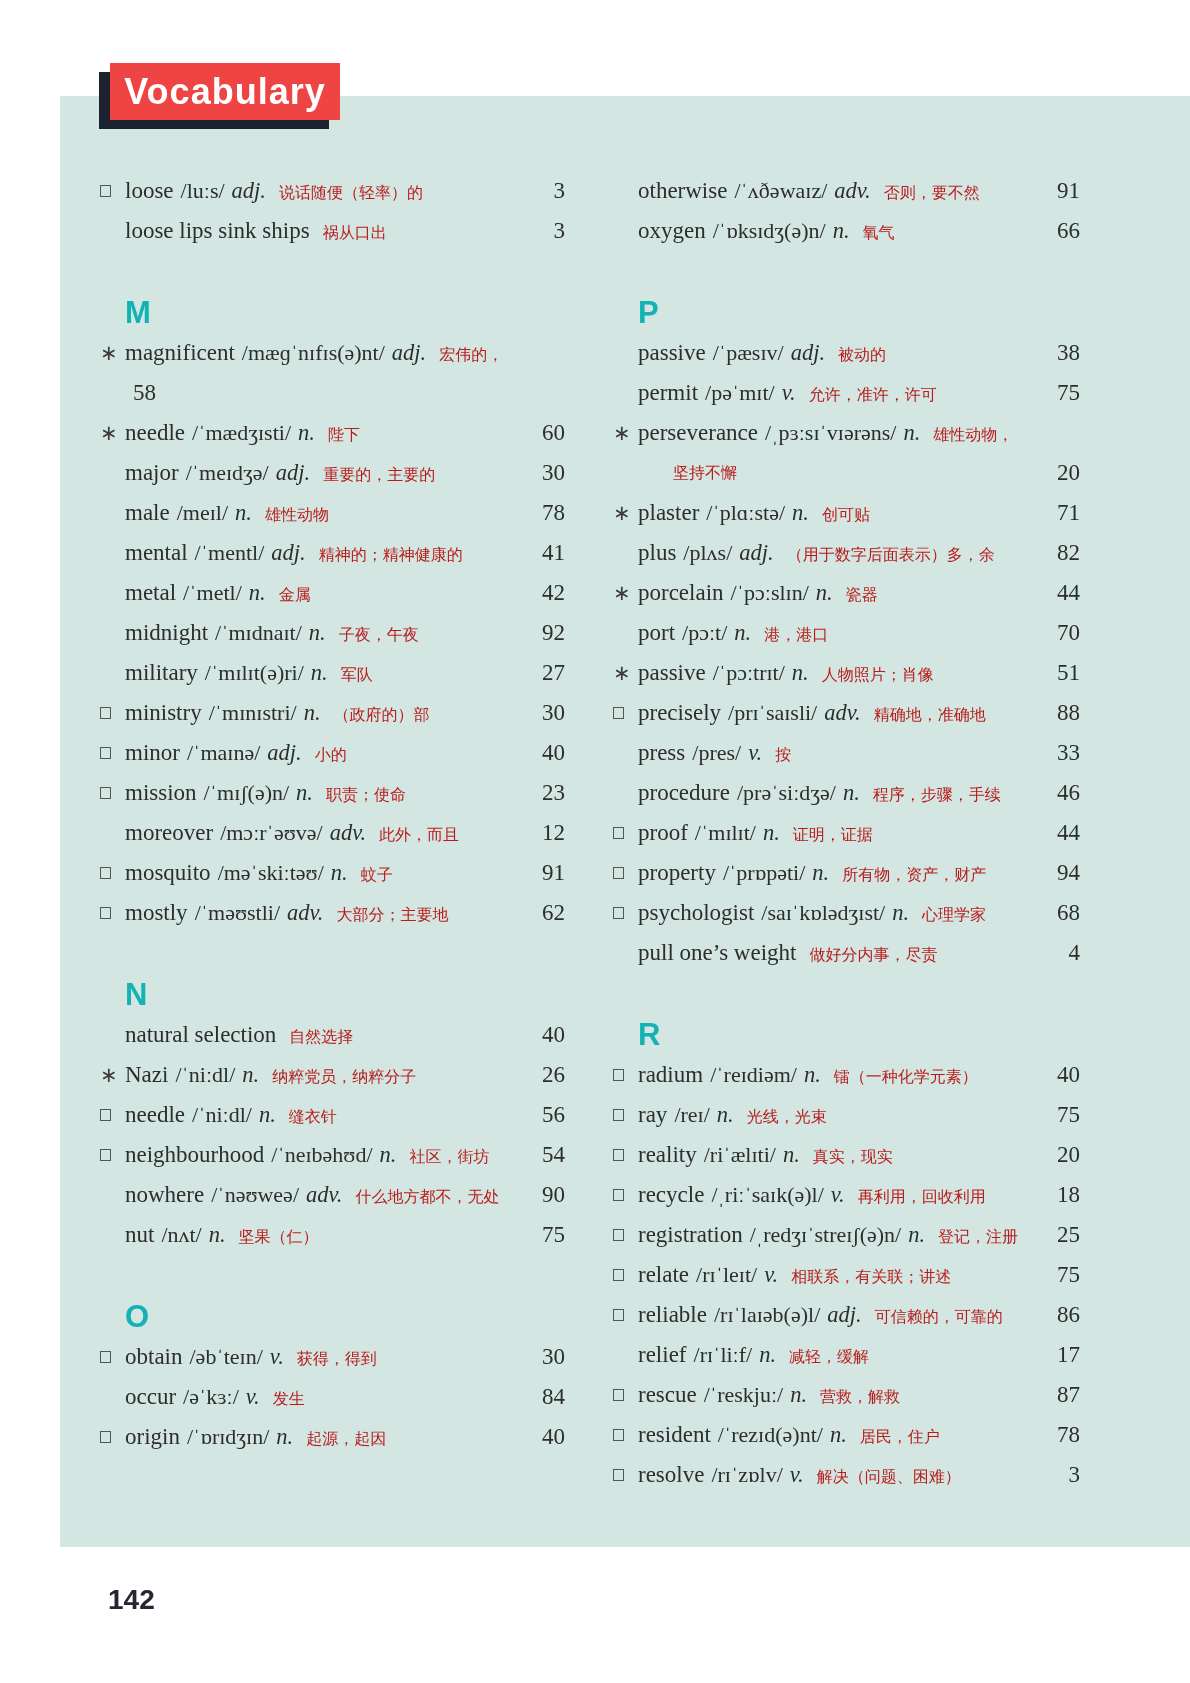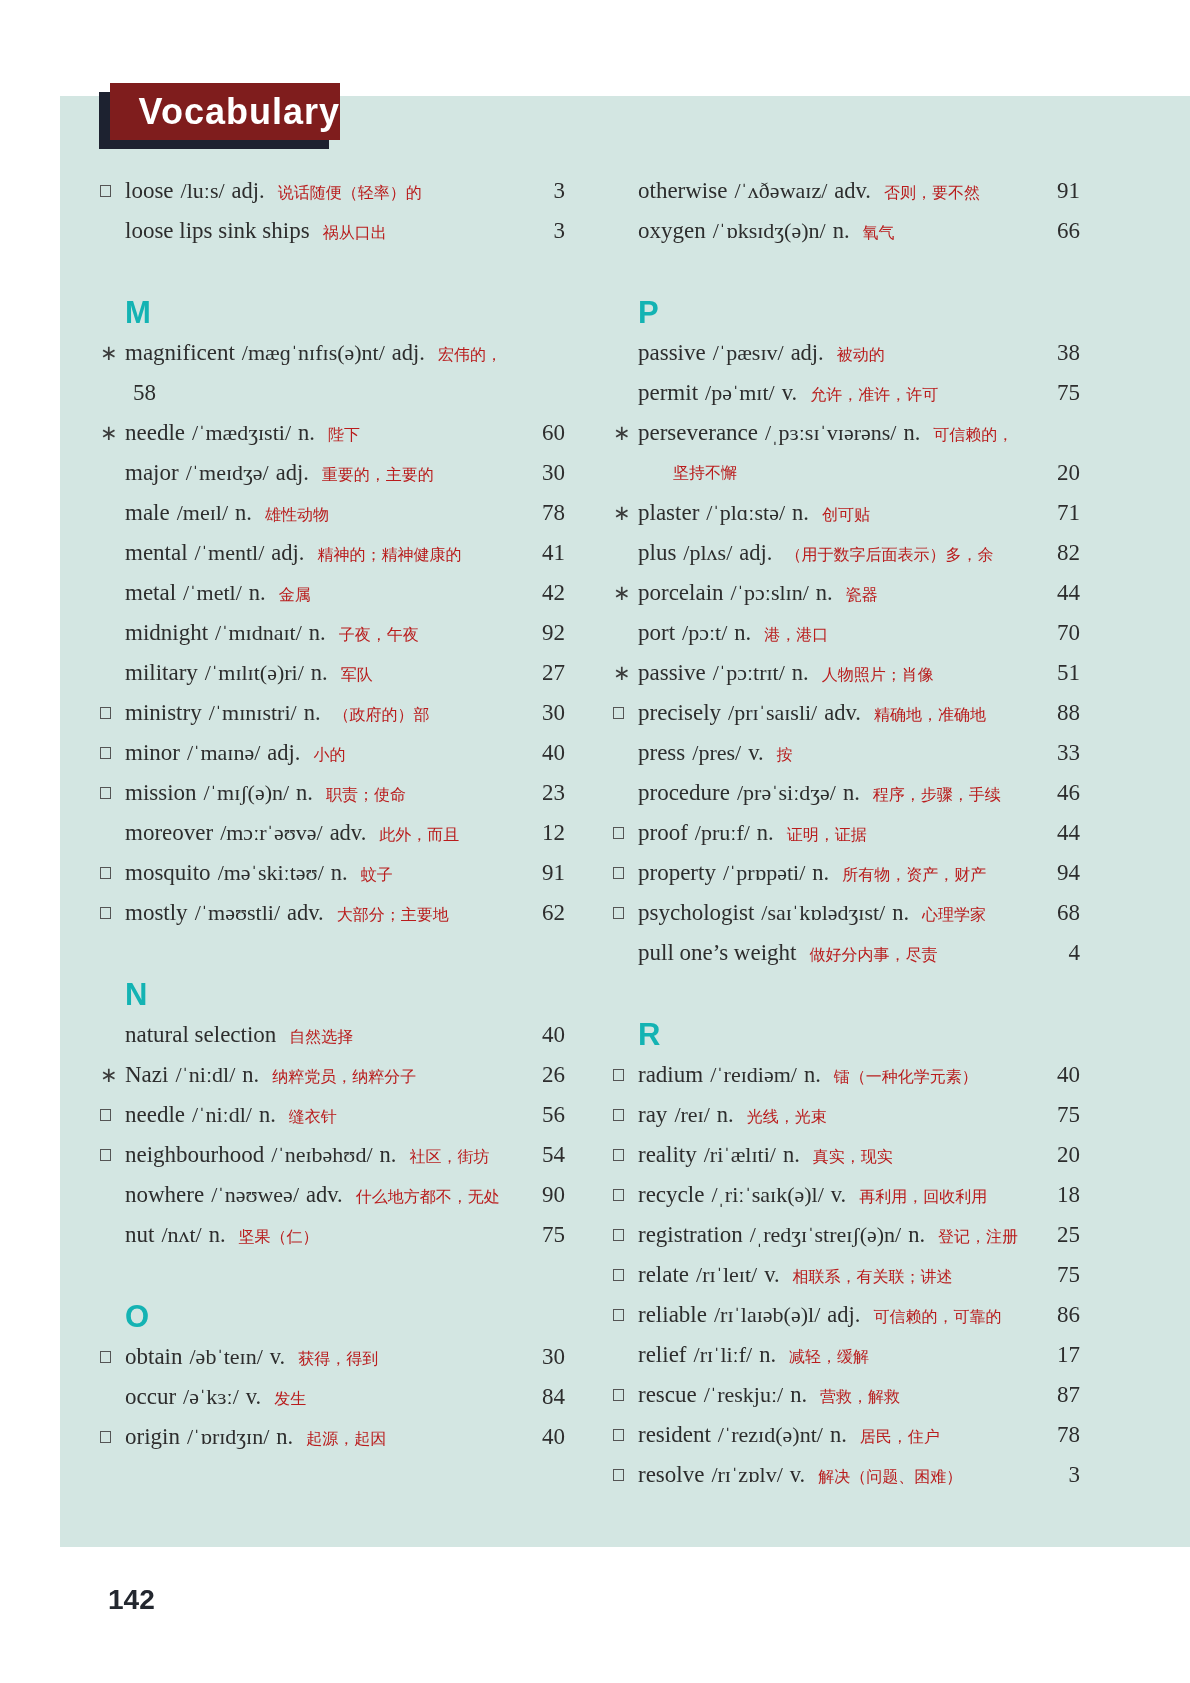--- a/index.html
+++ b/index.html
@@ -1,34 +1,34 @@
 <!DOCTYPE html>
 <html><head>
 <meta charset="utf-8">
 <style>
   html,body{margin:0;padding:0;}
   body{width:1190px;height:1683px;background:#ffffff;position:relative;
        font-family:"Liberation Serif","DejaVu Serif",serif;}
   .page{position:absolute;left:0;top:0;width:1190px;height:1683px;background:#ffffff;overflow:hidden;}
   .panel{position:absolute;left:60px;top:96px;width:1130px;height:1451px;background:#d3e6e2;}
-  .banner{position:absolute;left:110px;top:63px;width:230px;height:57px;background:#7f1d1d;
-          box-shadow:-11px 9px 0 #1d2230;display:flex;align-items:center;justify-content:flex-end;margin-top:20px;}
+  .banner{position:absolute;left:110px;top:63px;width:230px;height:57px;background:#ef4444;
+          box-shadow:-11px 9px 0 #1d2230;display:flex;align-items:center;justify-content:center;}
   .banner span{color:#ffffff;font:bold 36px/1 "Liberation Sans","DejaVu Sans",sans-serif;letter-spacing:1px;}
   .col{position:absolute;top:171px;}
   .col-left{left:100px;width:465px;}
   .col-right{left:613px;width:467px;}
   .row{display:flex;align-items:center;height:40px;}
   .marker{width:25px;flex:none;display:flex;align-items:center;}
   .marker.square::before{content:"";display:block;width:9px;height:10px;border:1.5px solid #555;background:transparent;}
   .marker.star::before{content:"∗";font-family:"DejaVu Sans",sans-serif;font-size:21px;color:#3c3c3c;line-height:1;}
   .text{flex:1;min-width:0;display:flex;align-items:baseline;white-space:nowrap;overflow:hidden;}
   .cont .text{padding-left:22px;}
   .t-word{font-size:23px;color:#2d2d2d;font-family:Liberation Serif, serif;}
   .t-ph{margin-left:7px;font-size:22px;color:#2d2d2d;}
-  .t-pos{margin-left:7px;font-size:22.5px;color:#2d2d2d;}
+  .t-pos{margin-left:7px;font-style:italic;font-size:22.5px;color:#2d2d2d;}
   .t-def{margin-left:13px;font-size:16px;color:#b91c1c;}
   .pageno{flex:none;margin-left:8px;font-size:23px;color:#2d2d2d;}
   .letter-header{height:42px;margin-top:40px;display:flex;align-items:center;padding-left:25px;}
   .letter-header span{color:#14b3b3;font:bold 31px/1 "Liberation Sans","DejaVu Sans",sans-serif;}
   .footer-page{position:absolute;left:108px;top:1586px;
                font:bold 28px/1 "Liberation Sans","DejaVu Sans",sans-serif;color:#23272f;}
 </style>
 </head>
 <body>
 
@@ -343,21 +343,21 @@
           <span class="t-def">允许，准许，许可</span>
         </span>
         <span class="pageno">75</span>
       </div>
       <div class="row entry">
         <span class="marker star"></span>
         <span class="text">
           <span class="t-word">perseverance</span>
           <span class="t-ph">/ˌpɜːsɪˈvɪərəns/</span>
           <span class="t-pos">n.</span>
-          <span class="t-def">可信赖的，</span>
+          <span class="t-def">雄性动物，</span>
         </span>
         <span class="pageno"></span>
       </div>
       <div class="row cont">
         <span class="marker"></span>
         <span class="text">
           <span class="t-def">坚持不懈</span>
         </span>
         <span class="pageno">20</span>
       </div>
@@ -438,21 +438,21 @@
           <span class="t-ph">/prəˈsiːdʒə/</span>
           <span class="t-pos">n.</span>
           <span class="t-def">程序，步骤，手续</span>
         </span>
         <span class="pageno">46</span>
       </div>
       <div class="row entry">
         <span class="marker square"></span>
         <span class="text">
           <span class="t-word">proof</span>
-          <span class="t-ph">/pruːf/</span>
+          <span class="t-ph">/ˈmɪlɪt/</span>
           <span class="t-pos">n.</span>
           <span class="t-def">证明，证据</span>
         </span>
         <span class="pageno">44</span>
       </div>
       <div class="row entry">
         <span class="marker square"></span>
         <span class="text">
           <span class="t-word">property</span>
           <span class="t-ph">/ˈprɒpəti/</span>

